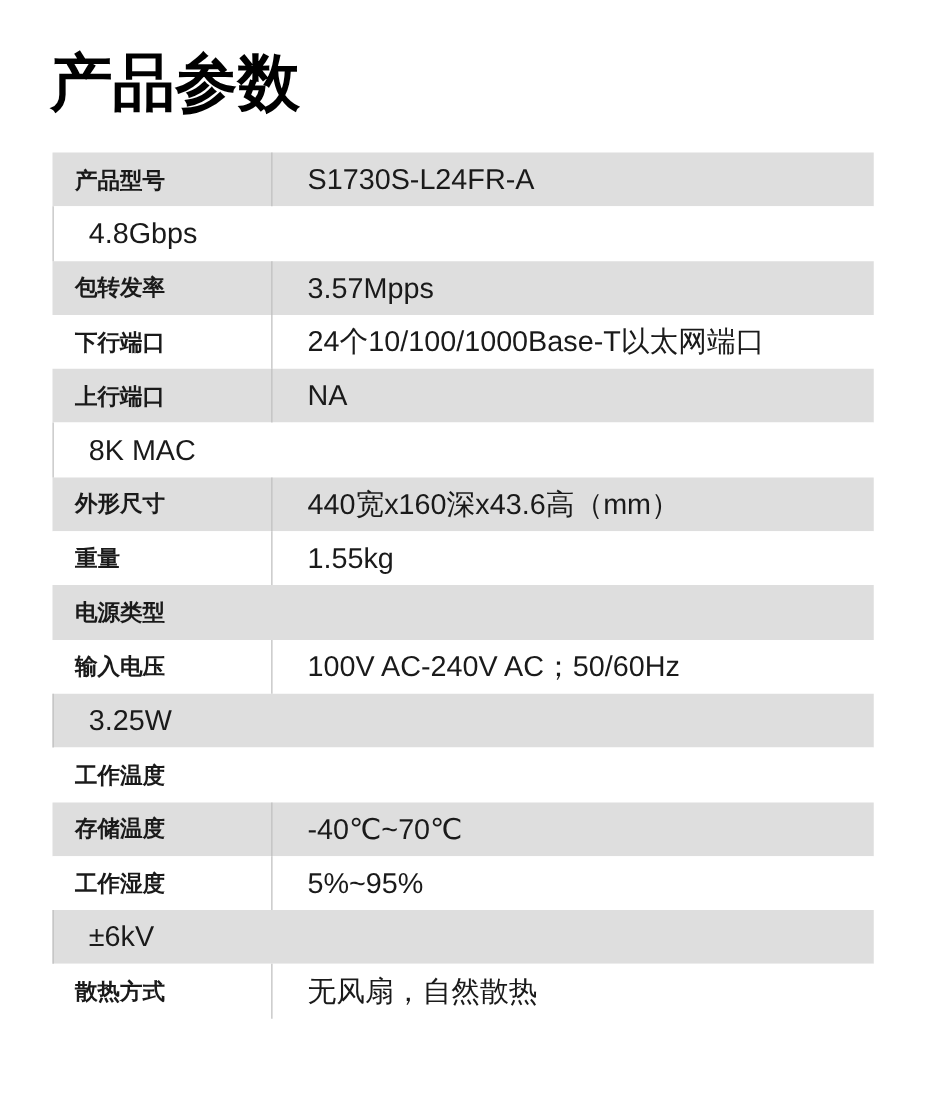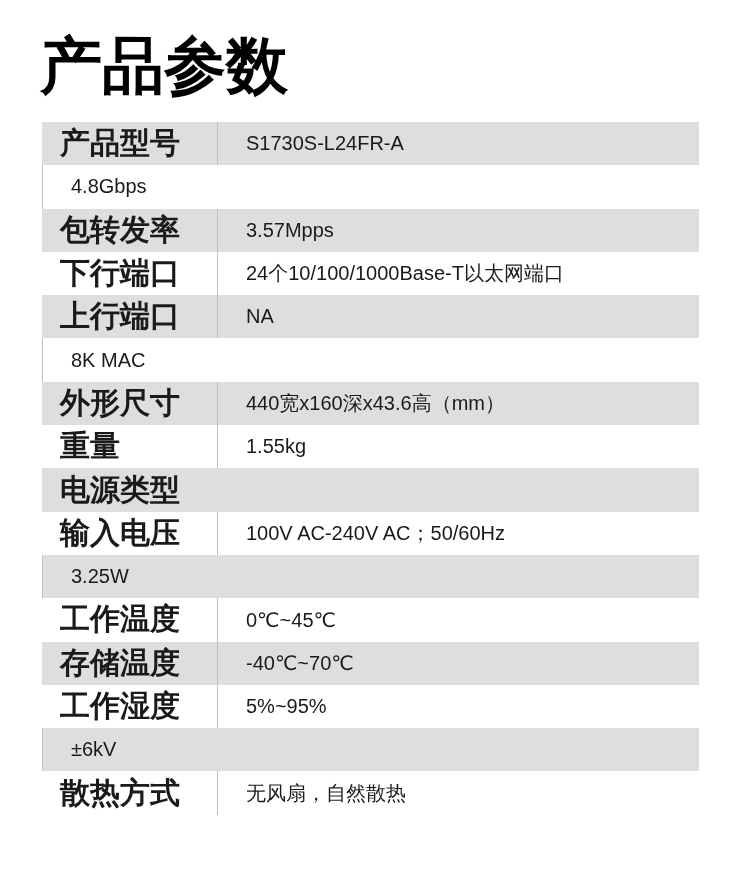--- a/index.html
+++ b/index.html
@@ -12,21 +12,21 @@
     position: relative;
     width: 750px;
     height: 874px;
     background: var(--bg, #ffffff);
     overflow: hidden;
   }
   .section-title {
     position: absolute;
     left: 40px;
     top: 36px;
-    font-size: 62px;
+    font-size: 50px;
     line-height: 60px;
     font-weight: 800;
     color: var(--title, #000000);
     letter-spacing: 0px;
   }
   .spec-table {
     position: absolute;
     left: 42px;
     top: 122px;
     width: 657px;
@@ -40,33 +40,33 @@
   }
   .spec-row:nth-child(odd) {
     background: var(--row-alt, #dedede);
   }
   .label-cell {
     width: 175px;
     min-width: 175px;
     padding-left: 18px;
     display: flex;
     align-items: center;
-    font-size: 30px;
+    font-size: 18px;
     font-weight: 600;
     color: var(--text, #1a1a1a);
     white-space: nowrap;
     overflow: hidden;
   }
   .value-cell {
     flex: 1;
     padding-left: 28px;
     display: flex;
     align-items: center;
     border-left: 1px solid var(--divider, #bfbfbf);
-    font-size: 20px;
+    font-size: 23px;
     font-weight: 400;
     color: var(--text, #1a1a1a);
     white-space: nowrap;
     overflow: hidden;
   }
 </style>
 </head>
 <body>
 
 <div class="page">
@@ -119,21 +119,20 @@
       <div class="label-cell">输入电压</div>
       <div class="value-cell">100V AC-240V AC；50/60Hz</div>
     </div>
 
     <div class="spec-row">
       <div class="value-cell">3.25W</div>
     </div>
 
     <div class="spec-row">
       <div class="label-cell">工作温度</div>
-      <div class="value-cell">0℃~45℃</div>
     </div>
 
     <div class="spec-row">
       <div class="label-cell">存储温度</div>
       <div class="value-cell">-40℃~70℃</div>
     </div>
 
     <div class="spec-row">
       <div class="label-cell">工作湿度</div>
       <div class="value-cell">5%~95%</div>

